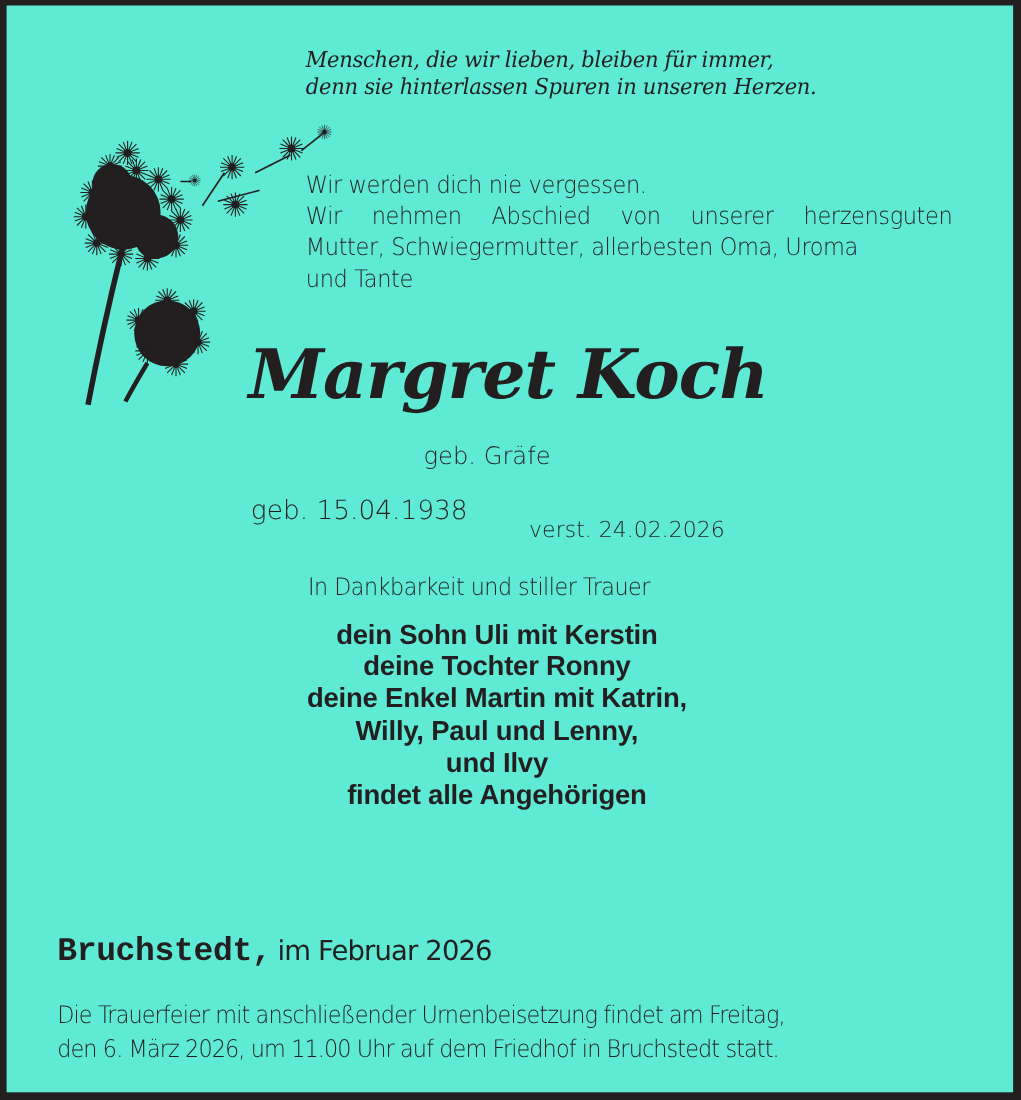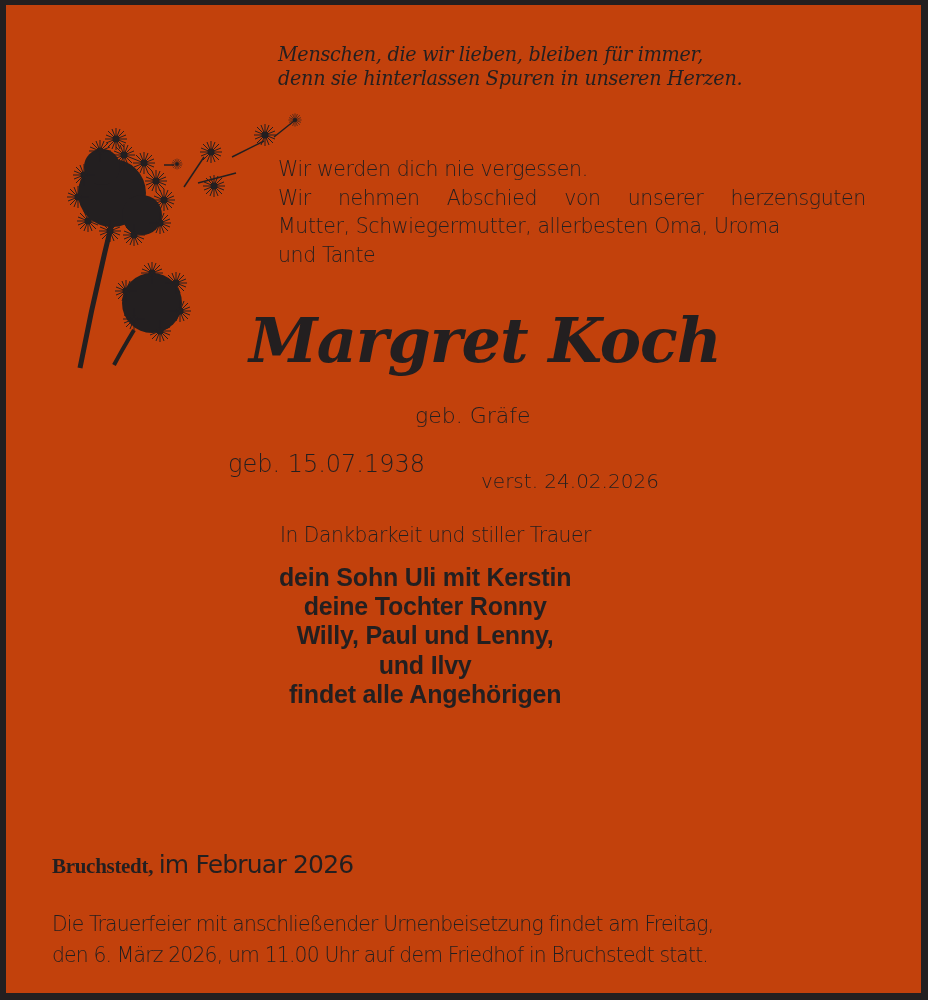--- a/index.html
+++ b/index.html
@@ -1,31 +1,31 @@
 <!DOCTYPE html>
 <html><head>
 <meta charset="utf-8">
 <style>
   html, body { margin:0; padding:0; }
   body { width:928px; height:1000px; background:#231f20; position:relative; overflow:hidden; }
-  .page { position:absolute; left:6px; top:5px; width:915px; height:988px; background:#c2410c; color:#231f20; }
+  .page { position:absolute; left:6px; top:5px; width:915px; height:988px; background:#5eead4; color:#231f20; }
   .abs { position:absolute; white-space:nowrap; }
   .motto { font-family:"DejaVu Serif", serif; font-style:italic; font-size:20px; line-height:24px; left:272px; top:37px; letter-spacing:-0.3px; transform:scaleX(0.96); transform-origin:left; }
   .hand { font-family:"DejaVu Sans", sans-serif; font-weight:300; }
   .intro { left:272px; top:150px; font-size:22px; line-height:28.5px; letter-spacing:-0.4px; transform:scaleX(0.93); transform-origin:left; }
   .intro div { white-space:nowrap; }
   .intro .just { width:632px; text-align:justify; text-align-last:justify; }
-  .name { left:220px; top:296px; font-family:"DejaVu Serif", serif; font-style:italic; font-weight:bold; font-size:62px; line-height:80px; letter-spacing:-1px;margin-left:23px; }
-  .maiden { left:409px; top:397px; font-size:22px; line-height:28px; }
+  .name { left:220px; top:296px; font-family:"DejaVu Serif", serif; font-style:italic; font-weight:bold; font-size:62px; line-height:80px; letter-spacing:-1px; }
+  .maiden { left:379px; top:397px; font-size:22px; line-height:28px; }
   .born { left:222px; top:444px; font-size:24px; line-height:30px; }
   .died { left:475px; top:461px; font-size:20px; line-height:30px; }
   .thanks { left:274px; top:516px; font-size:22px; line-height:28px; letter-spacing:-0.5px; transform:scaleX(0.92); transform-origin:left; }
   .family { left:273px; top:558px; font-family:"Liberation Sans", sans-serif; font-weight:bold; font-size:25px; line-height:29.2px; letter-spacing:-0.2px;text-align:center; }
   .place { left:46px; top:845px; font-size:22px; line-height:30px; }
-  .place b { font-family:Liberation Serif, serif; font-weight:bold; font-size:21px; letter-spacing:-0.3px; }
+  .place b { font-family:Liberation Mono, monospace; font-weight:bold; font-size:30px; letter-spacing:-0.3px; }
   .place span.h { font-family:"DejaVu Sans", sans-serif; font-size:25px; letter-spacing:-0.8px; }
   .notice { left:46px; top:903px; font-size:22px; line-height:31px; letter-spacing:-0.9px; transform:scaleX(0.925); transform-origin:left; }
   .art { left:58px; top:100px; width:250px; height:265px; }
 </style>
 </head>
 <body>
 
 <div class="page">
 
   <div class="abs motto">
@@ -111,28 +111,29 @@
 
   <div class="abs hand intro">
     <div>Wir werden dich nie vergessen.</div>
     <div class="just">Wir nehmen Abschied von unserer herzensguten</div>
     <div>Mutter, Schwiegermutter, allerbesten Oma, Uroma</div>
     <div>und Tante</div>
   </div>
 
   <div class="abs name">Margret Koch</div>
   <div class="abs hand maiden">geb. Gräfe</div>
-  <div class="abs hand born">geb. 15.07.1938</div>
+  <div class="abs hand born">geb. 15.04.1938</div>
   <div class="abs hand died">verst. 24.02.2026</div>
 
   <div class="abs hand thanks">In Dankbarkeit und stiller Trauer</div>
 
   <div class="abs family">
     <div>dein Sohn Uli mit Kerstin</div>
     <div>deine Tochter Ronny</div>
+    <div>deine Enkel Martin mit Katrin,</div>
     <div>Willy, Paul und Lenny,</div>
     <div>und Ilvy</div>
     <div>findet alle Angehörigen</div>
   </div>
 
   <div class="abs place">
     <b>Bruchstedt,</b>
     <span class="h">im Februar 2026</span>
   </div>
 

